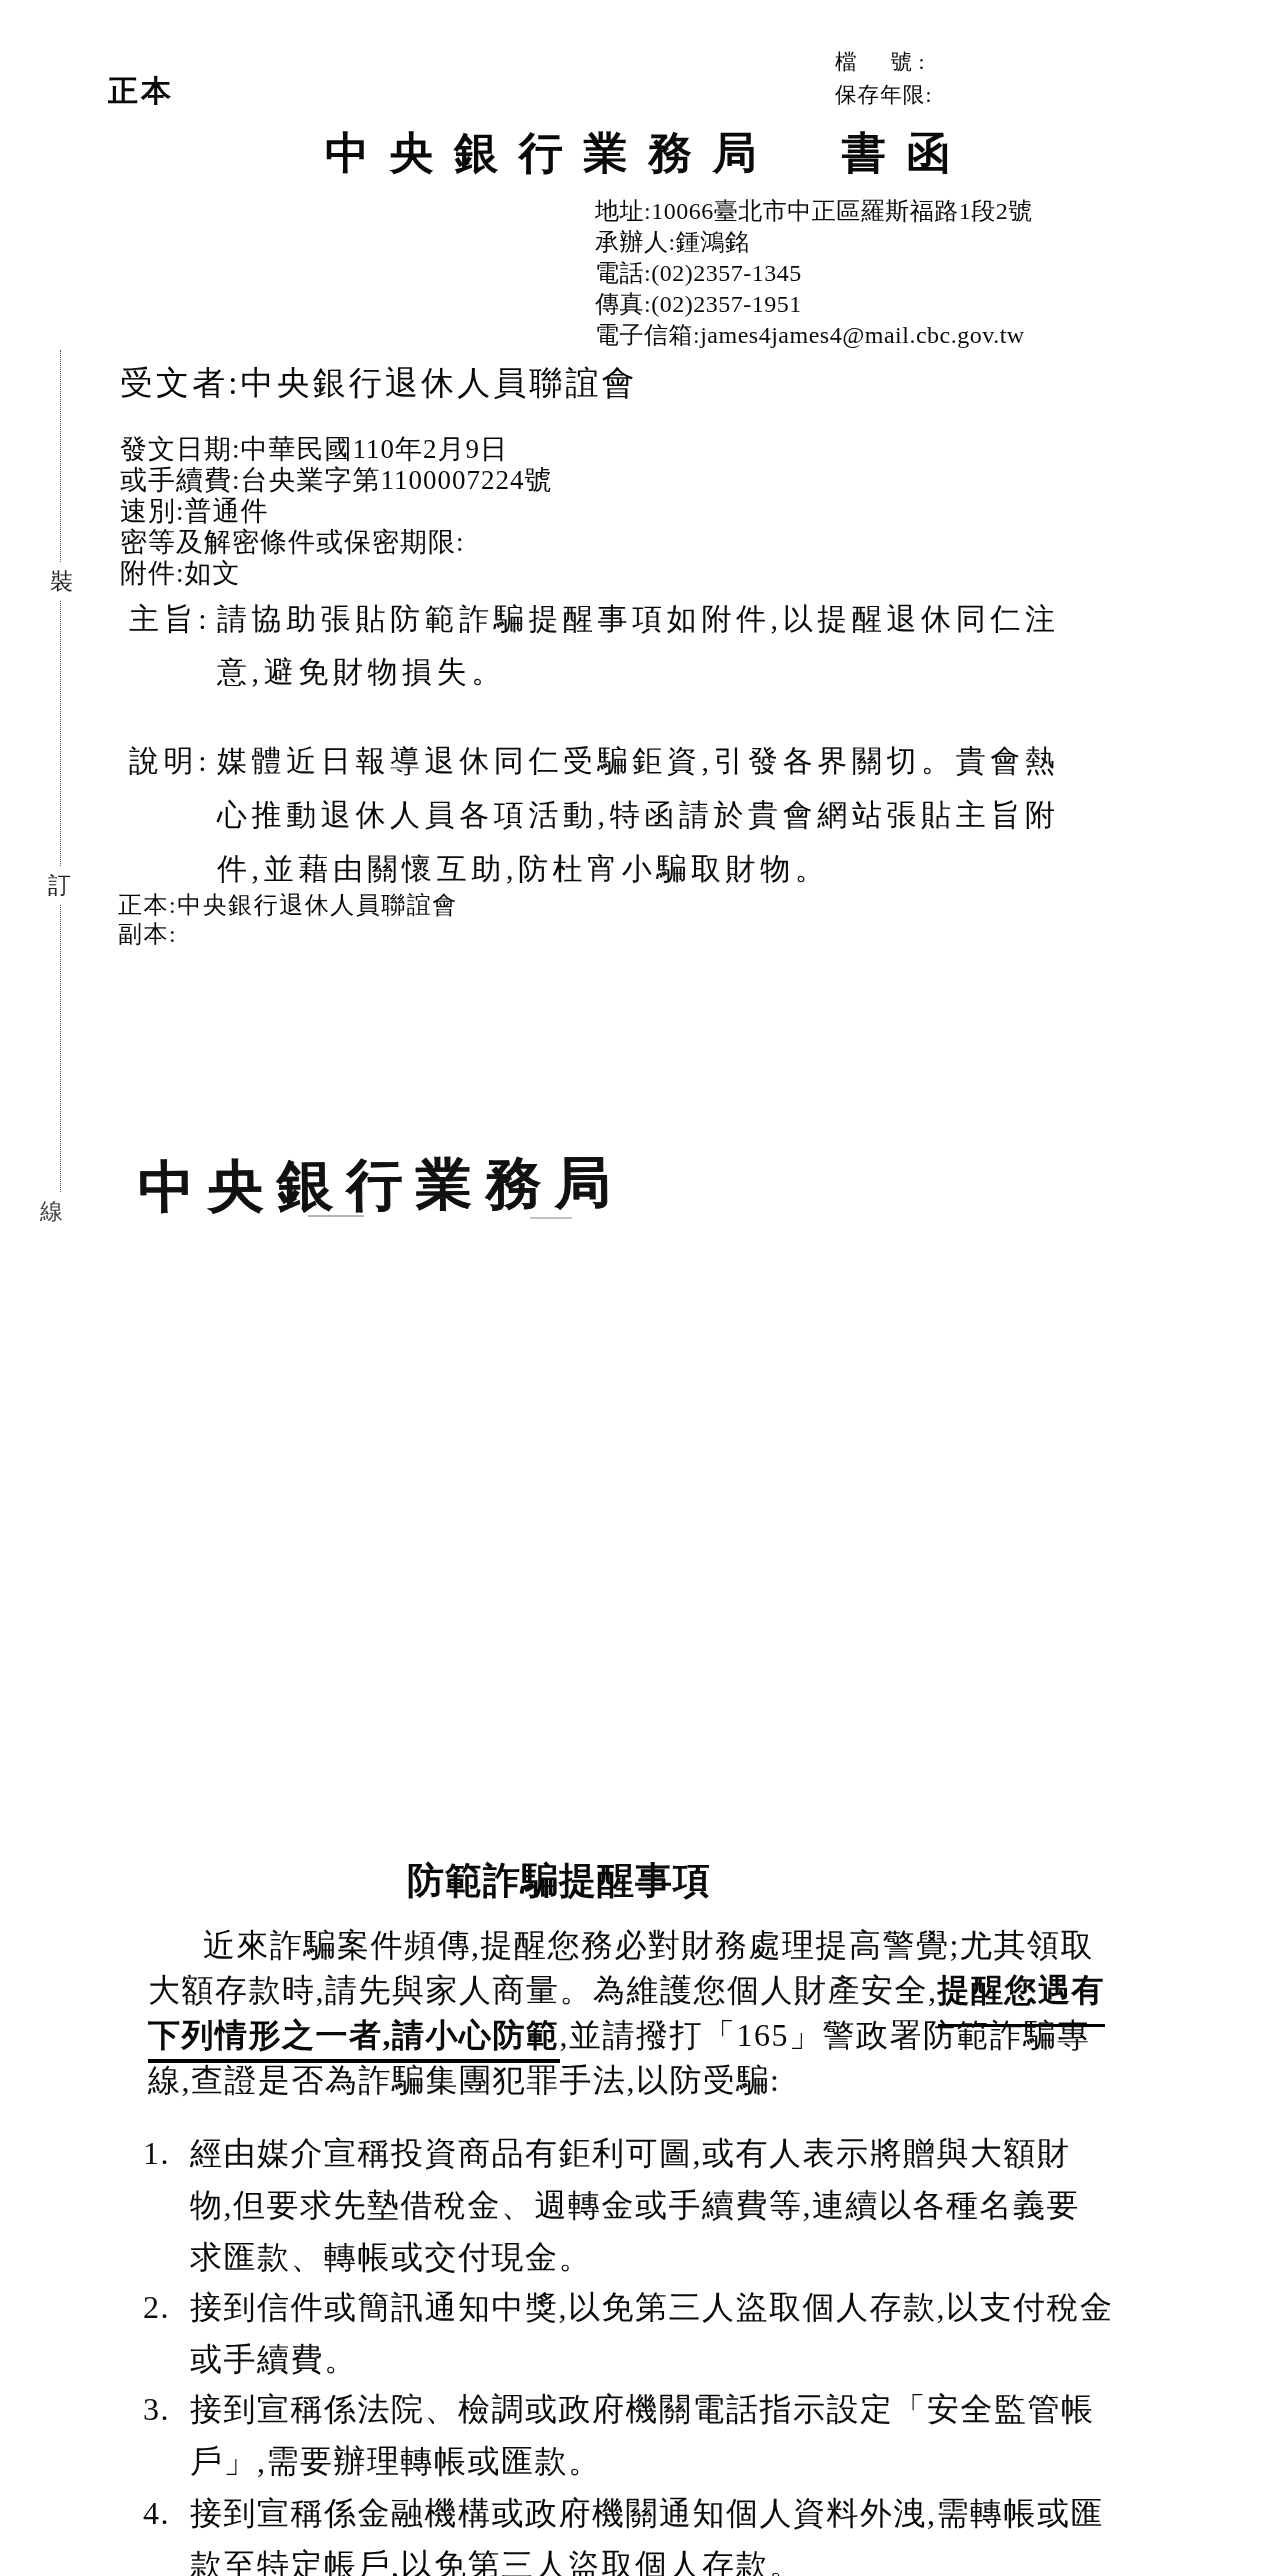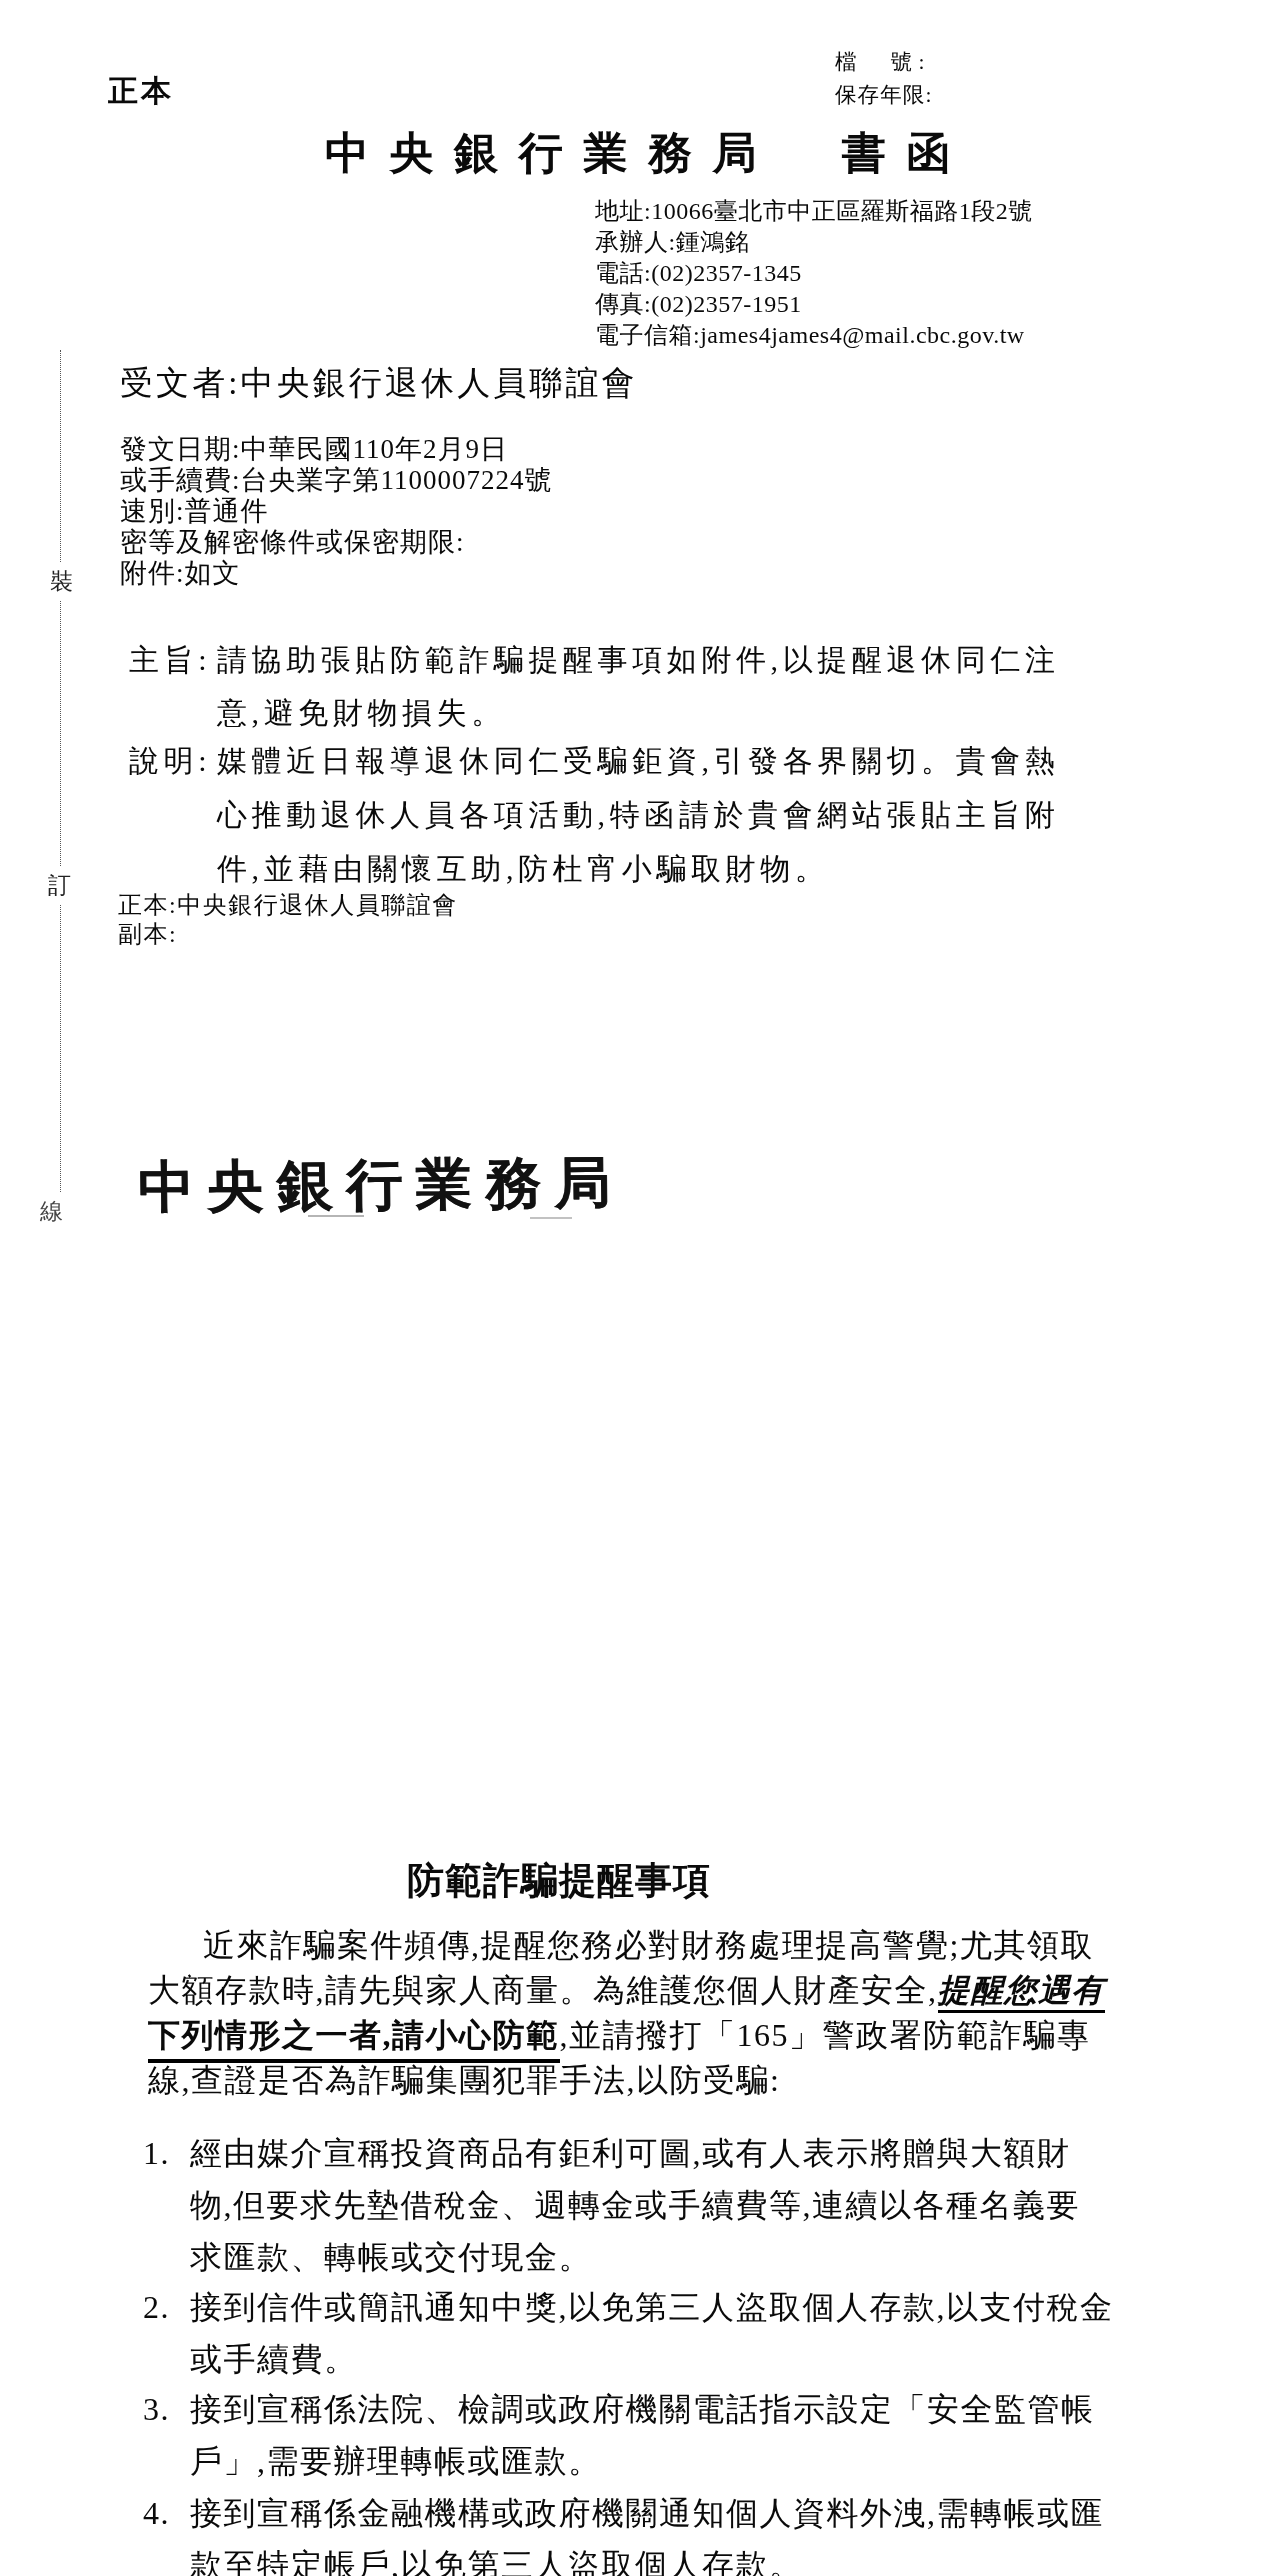--- a/index.html
+++ b/index.html
@@ -13,21 +13,21 @@
 
   
   .copy-label{left:108px;top:71px;font-size:30px;letter-spacing:3.1px;font-weight:600;}
   .fileno{left:835px;top:47px;font-size:21.6px;letter-spacing:6.2px;}
   .retention{left:835px;top:80px;font-size:21.6px;letter-spacing:1px;}
   .doc-title{left:325px;top:124px;font-size:44px;letter-spacing:20.6px;font-weight:600;}
   .contact{left:595px;top:196px;font-size:24px;line-height:31px;letter-spacing:0.5px;}
   .recipient{left:120px;top:361px;font-size:33px;letter-spacing:3.1px;font-weight:500;}
   .meta{left:120px;top:434px;font-size:27px;line-height:31px;letter-spacing:1px;}
   .block-label{position:absolute;left:0;top:0;}
-  .subject{left:129px;top:633px;font-size:30px;letter-spacing:4.6px;line-height:53px;}
+  .subject{left:129px;top:592px;font-size:30px;letter-spacing:4.6px;line-height:53px;}
   .subject .text-col{margin-left:88px;}
   .descr{left:129px;top:734px;font-size:30px;letter-spacing:4.6px;line-height:54px;}
   .descr .text-col{margin-left:88px;}
   .orig-to{left:118px;top:889px;font-size:24px;letter-spacing:1.5px;}
   .copy-to{left:118px;top:918px;font-size:24px;letter-spacing:1.5px;}
   .binding-line{left:60px;top:350px;height:848px;width:0;border-left:1.5px dotted #555;}
   .margin-char{font-size:23px;background:#ffffff;padding:3.1px 1px;color:#222;}
   .m1{left:49px;top:563px;}
   .m2{left:47px;top:867px;}
   .m3{left:39px;top:1193px;color:#444;}
@@ -37,21 +37,21 @@
     text-shadow:0.5px 0 0 #333;
   }
   .dash1{left:308px;top:1215px;width:56px;height:2.1px;background:#b5b5b5;}
   .dash2{left:530px;top:1217px;width:42px;height:1.5px;background:#c2c2c2;}
 
   
   .p2-title{left:407px;top:1856px;font-size:37px;font-weight:700;letter-spacing:1px;}
   .p2-body{font-size:32px;letter-spacing:1.5px;}
   .intro{left:148px;top:1923px;line-height:45px;width:979px;}
   .intro .indent{text-indent:55px;}
-  .em{font-weight:700;border-bottom:3.1px solid #000;padding-bottom:2px;font-style:italic;}
+  .em{font-weight:700;border-bottom:3.1px solid #000;padding-bottom:16px;}
   .em-heavy{font-weight:700;border-bottom:4.6px solid #000;padding-bottom:6px;}
   .list-item{left:143px;width:1005px;line-height:52px;}
   .item-num{position:absolute;left:0;top:0;}
   .item-lines{margin-left:47px;}
   .i1{top:2127px;} .i2{top:2281px;} .i3{top:2383px;} .i4{top:2487px;}
 </style>
 </head>
 <body>
 
 <div class="abs copy-label nowrap">正本</div>

